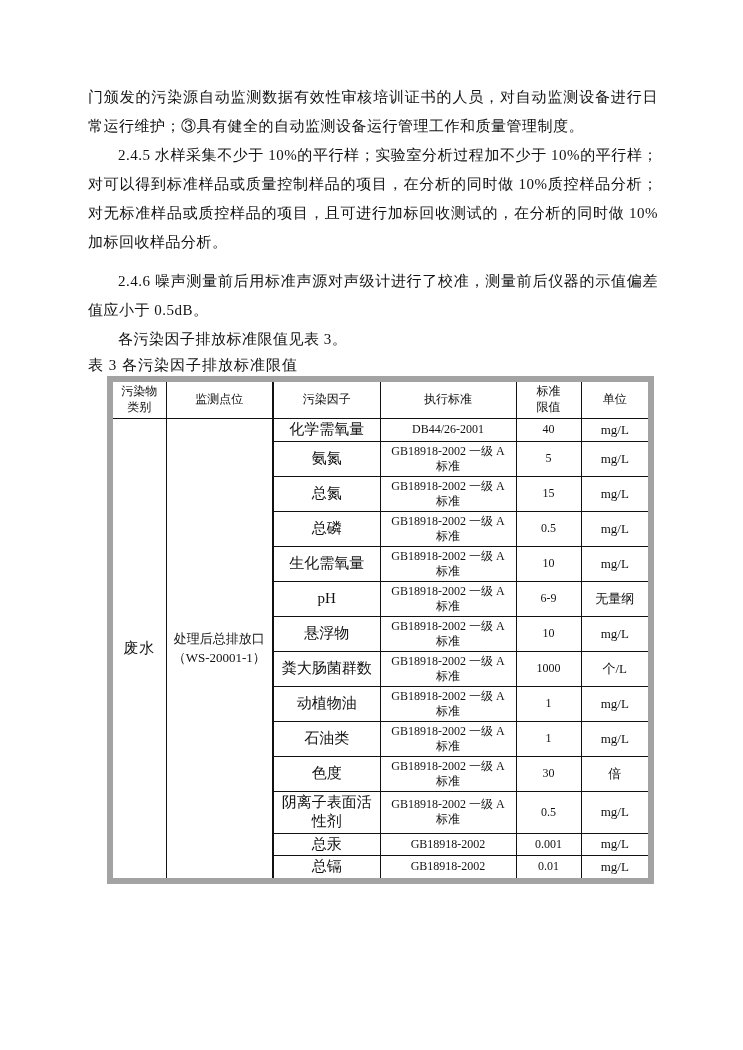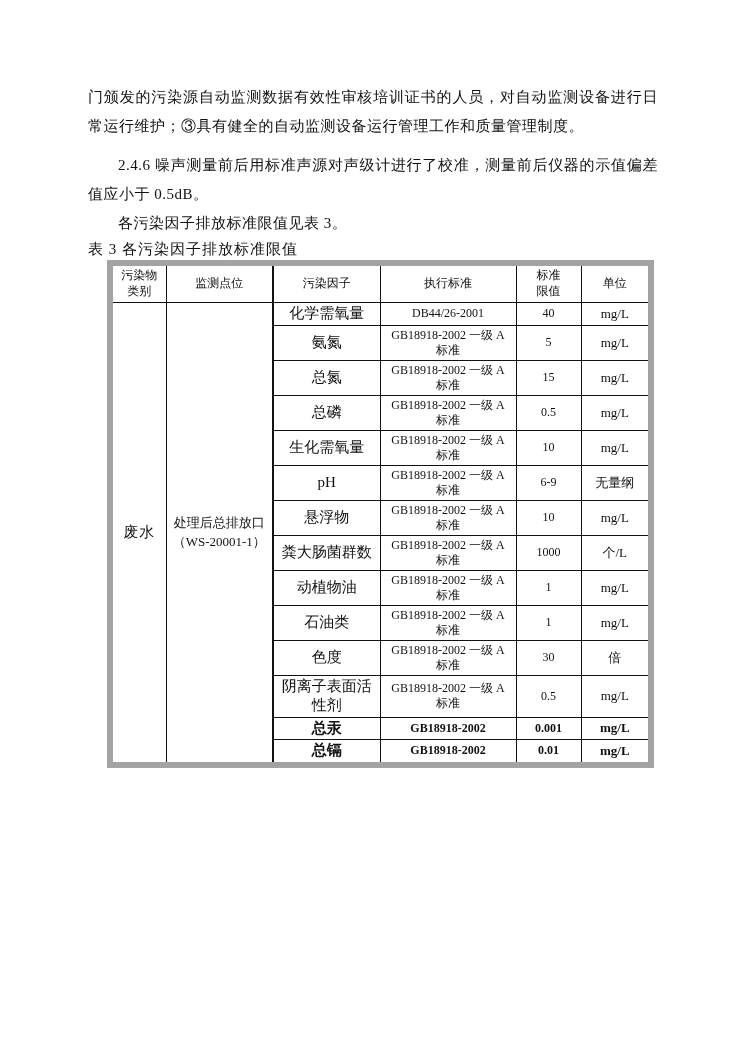--- a/index.html
+++ b/index.html
@@ -63,29 +63,30 @@
   table.std-table .col3-edge { border-left: 2px solid #111111; }
   th.hdr { font-size: 12px; font-weight: normal; line-height: 1.3; height: 34px; }
   td.cell-category { font-size: 15px; letter-spacing: 1px; }
   td.cell-point { font-size: 13px; line-height: 1.5; }
   td.cell-factor { font-size: 15px; line-height: 1.3; }
   td.cell-standard { font-size: 12px; line-height: 1.25; }
   td.cell-limit { font-size: 12px; }
   td.cell-unit { font-size: 13px; }
   tr.row-single { height: 22px; }
   tr.row-double { height: 35px; }
-  tr.row-thin { height: 19px; font-weight: bold; }
+  tr.row-thin { height: 19px; }
 </style>
 </head>
 <body>
 
 <div class="page">
   <div class="content">
 
     <p class="para">门颁发的污染源自动监测数据有效性审核培训证书的人员，对自动监测设备进行日常运行维护；③具有健全的自动监测设备运行管理工作和质量管理制度。</p>
+    <p class="para indent">2.4.5 水样采集不少于 10%的平行样；实验室分析过程加不少于 10%的平行样；对可以得到标准样品或质量控制样品的项目，在分析的同时做 10%质控样品分析；对无标准样品或质控样品的项目，且可进行加标回收测试的，在分析的同时做 10%加标回收样品分析。</p>
     <p class="para indent gap-top">2.4.6 噪声测量前后用标准声源对声级计进行了校准，测量前后仪器的示值偏差值应小于 0.5dB。</p>
 
 
     <p class="para indent">各污染因子排放标准限值见表 3。</p>
 
     <p class="table-title">表 3 各污染因子排放标准限值</p>
 
     <table class="std-table">
       <colgroup>
         <col style="width:56px">

